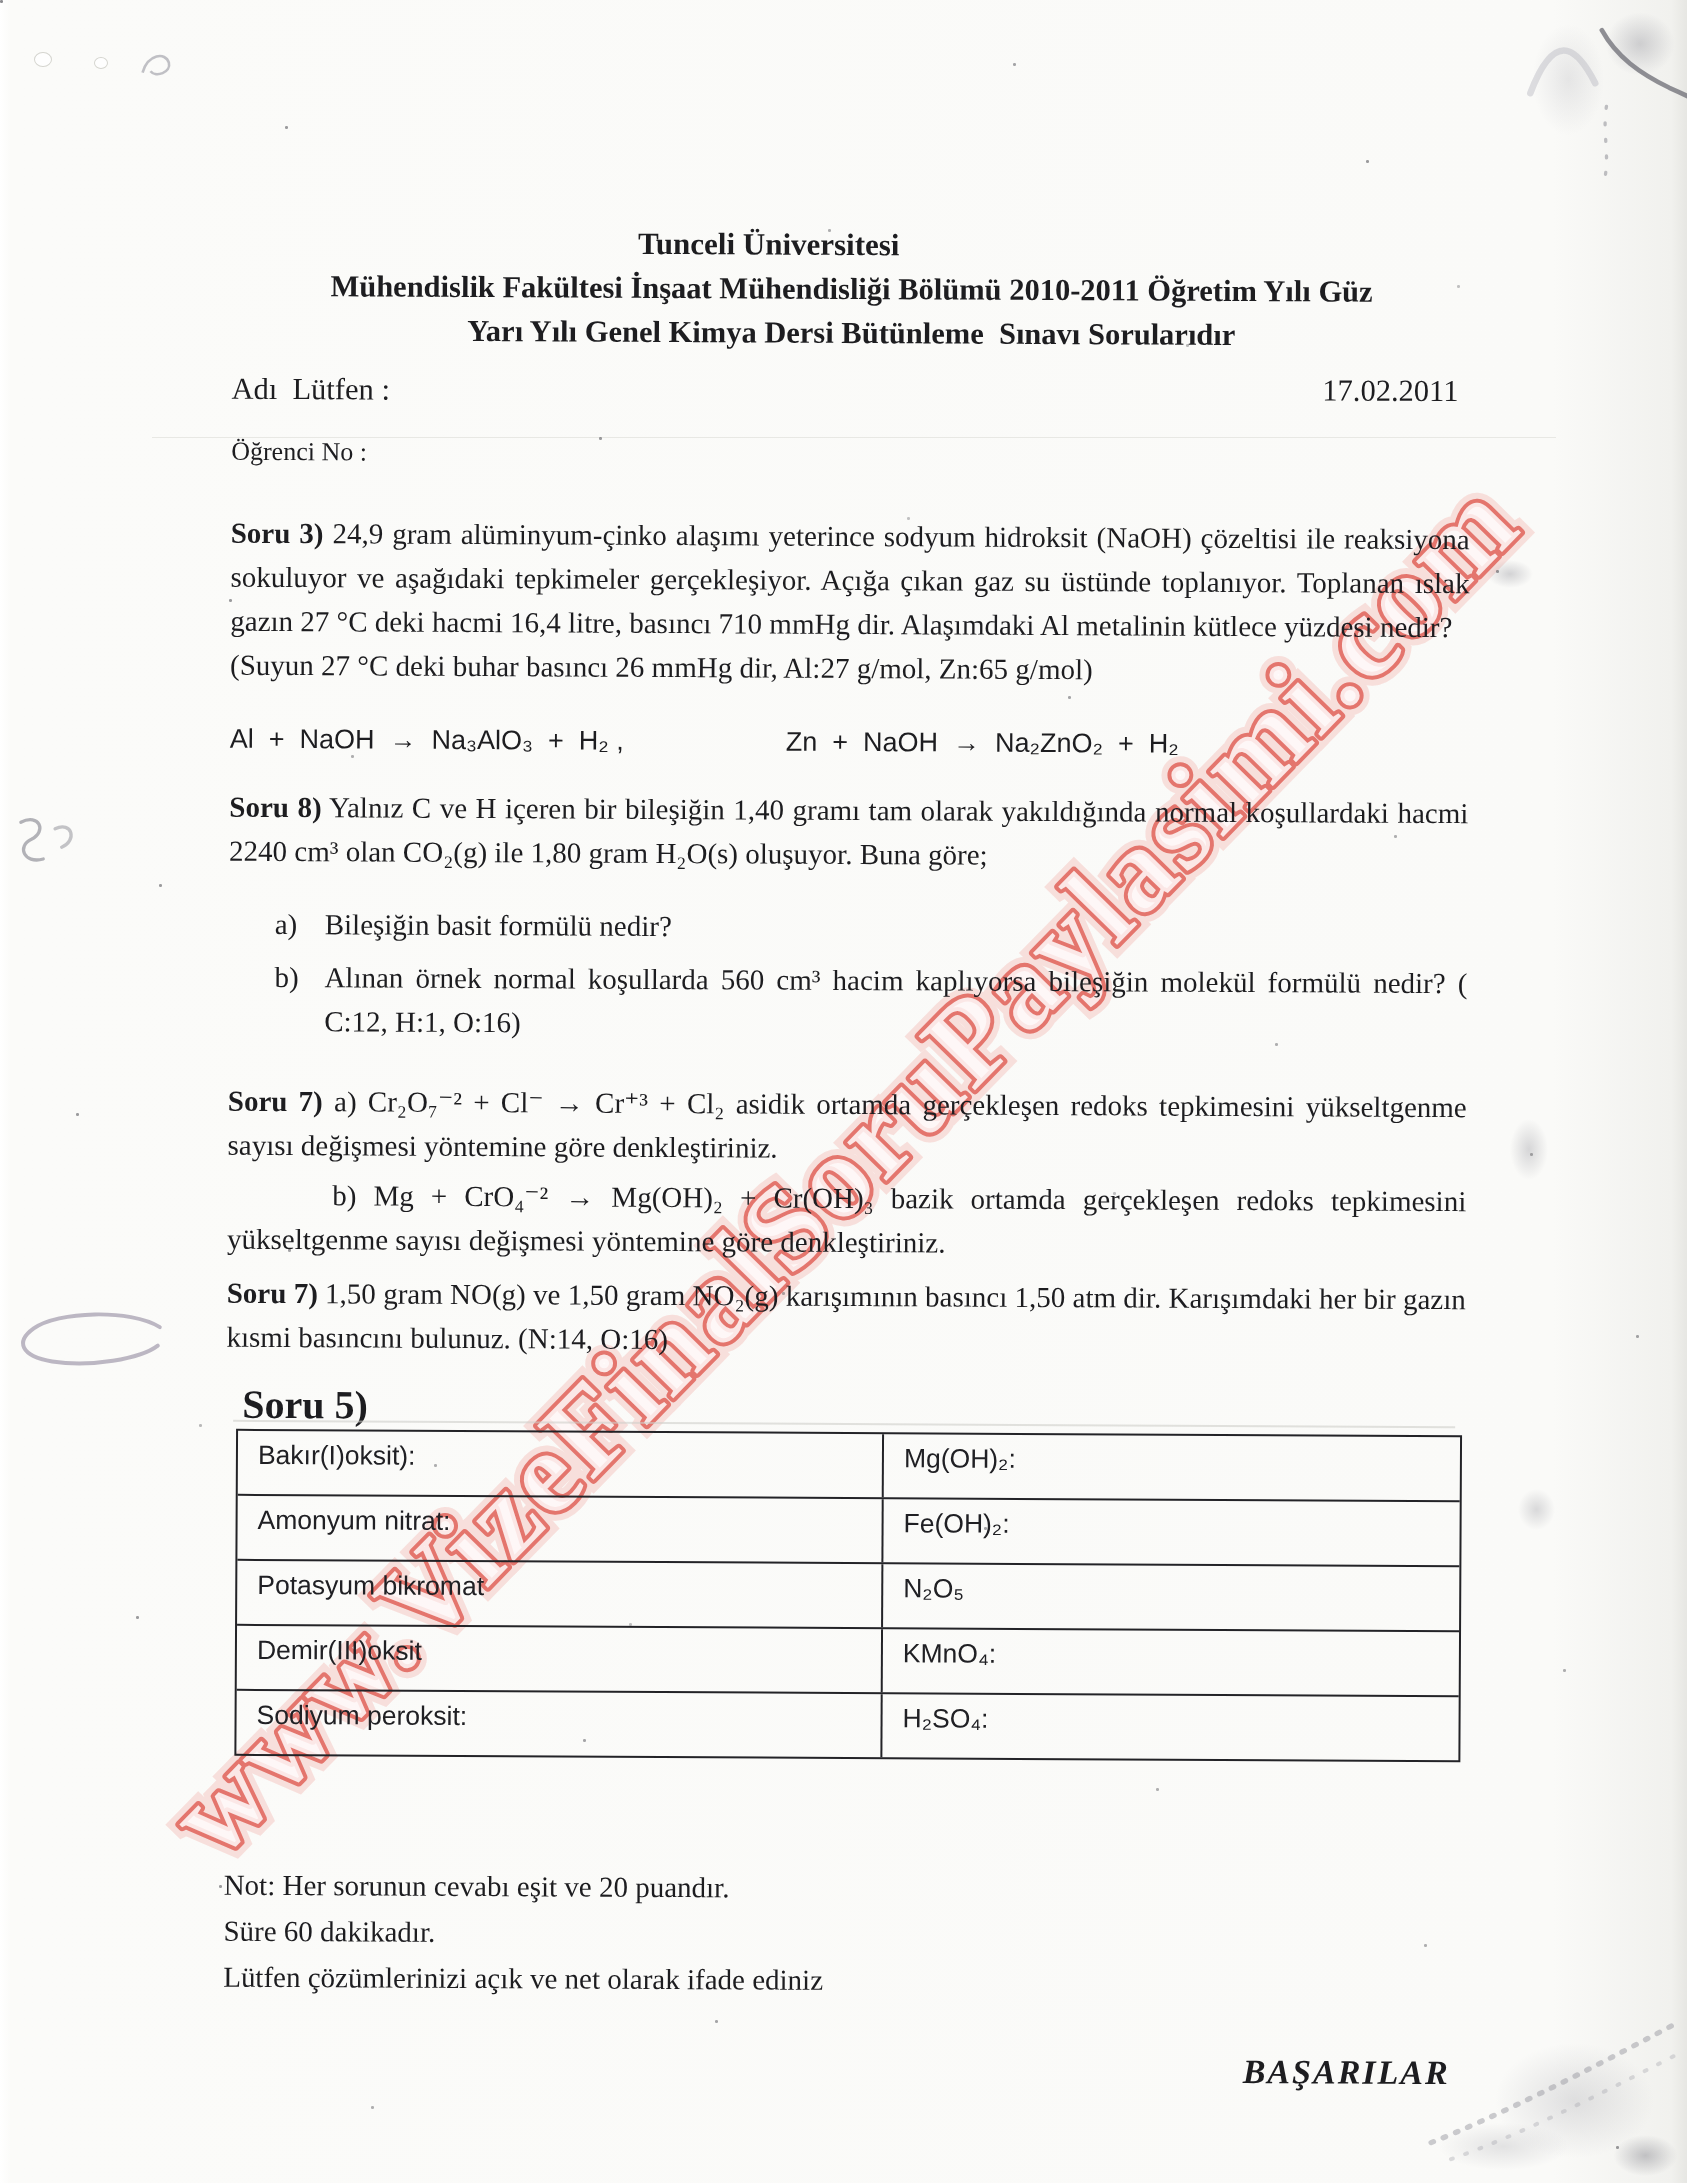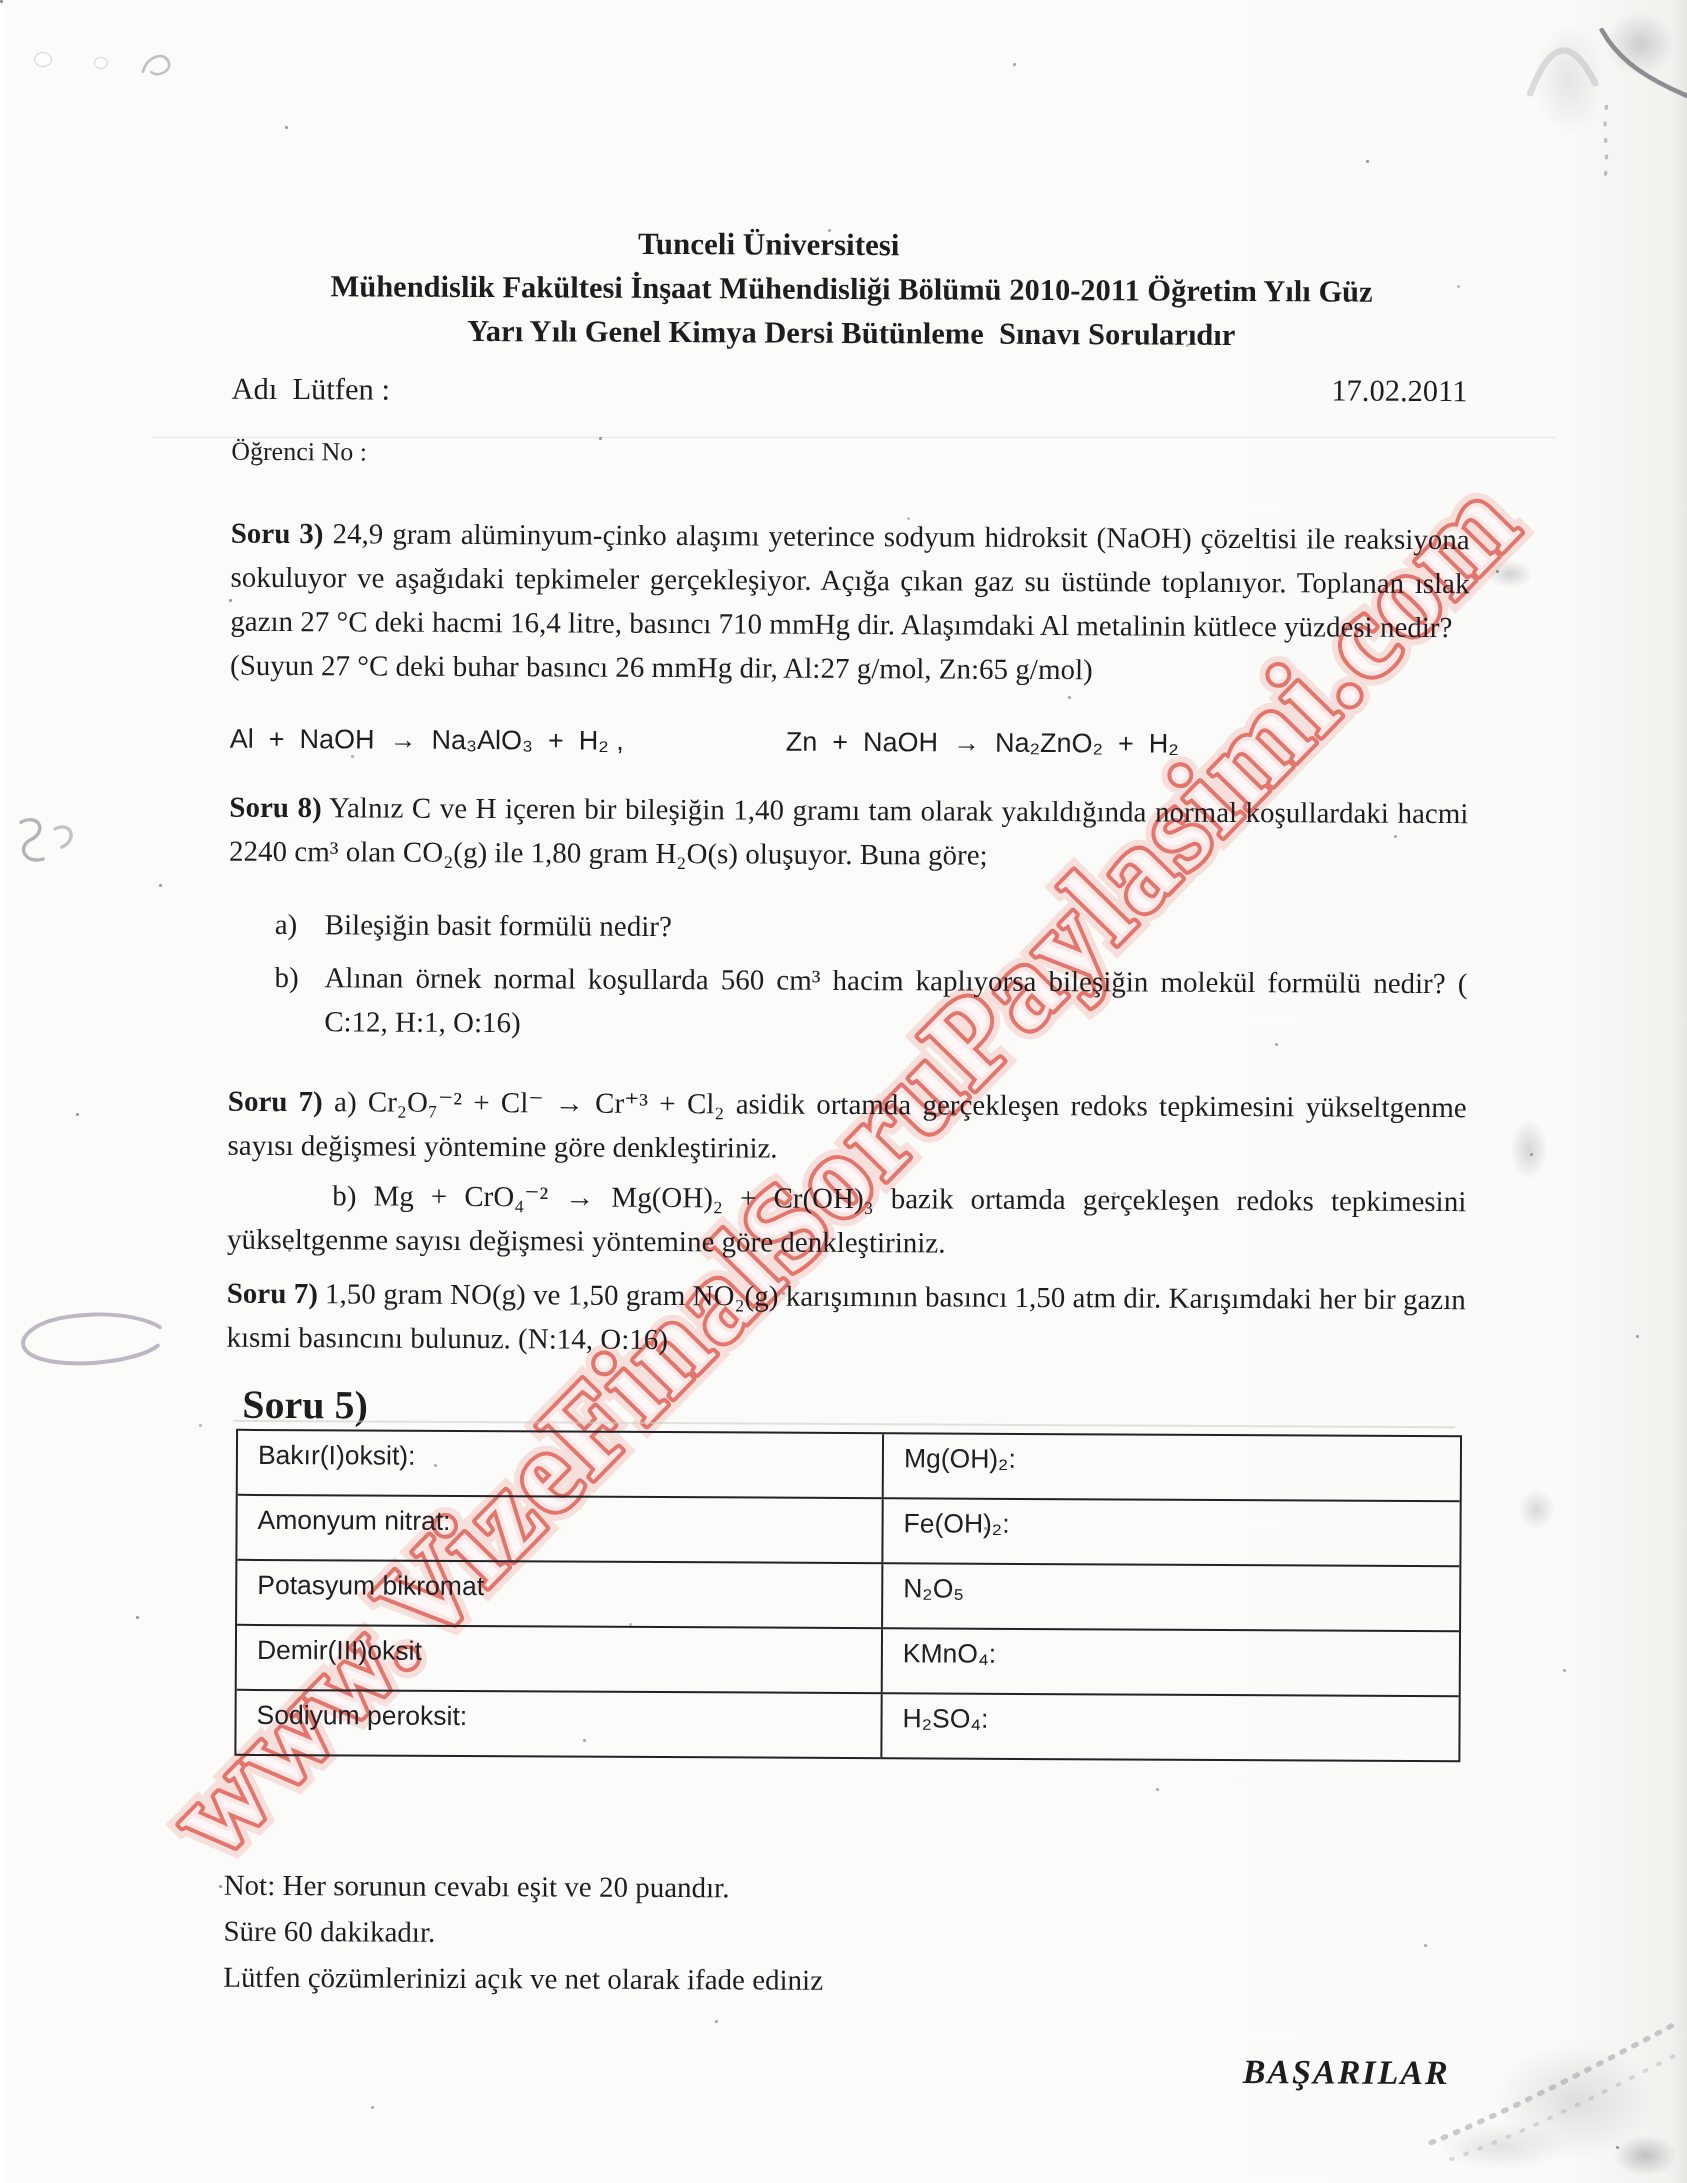--- a/index.html
+++ b/index.html
@@ -60,21 +60,21 @@
   
   .content{
     position:absolute;left:229px;top:0;width:1239px;height:2183px;z-index:4;
     transform:rotate(0.3deg);transform-origin:50% 40%;
   }
   .abs{position:absolute;}
   .pre{white-space:pre;}
   .header{left:0;top:223px;width:1239px;text-align:center;font-weight:bold;font-size:30.5px;line-height:44px;}
   .header .l1{transform:translateX(-83px);font-size:31px;}
   .inforow{left:0;top:375px;width:1239px;font-size:30.5px;}
-  .inforow .date{position:absolute;right:3px;top:-4px;margin-left:40px;}
+  .inforow .date{position:absolute;right:12px;top:-4px;margin-left:40px;}
   .ogrno{left:0;top:440px;font-size:26px;}
   .para{font-size:29px;line-height:44px;text-align:justify;}
   .q1{left:0;top:514px;width:1239px;}
   .q1 .note{text-align:left;}
   .eqrow{left:0;top:727px;width:1239px;font-family:"Liberation Sans","DejaVu Sans",sans-serif;font-size:27px;}
   .eqrow .eq2{position:absolute;left:556px;top:0;}
   .q2{left:0;top:788px;width:1239px;}
   .qitem{position:absolute;width:1239px;font-size:29px;line-height:44px;}
   .qitem .marker{position:absolute;left:46px;}
   .qitem .itext{display:block;padding-left:96px;text-align:justify;}

